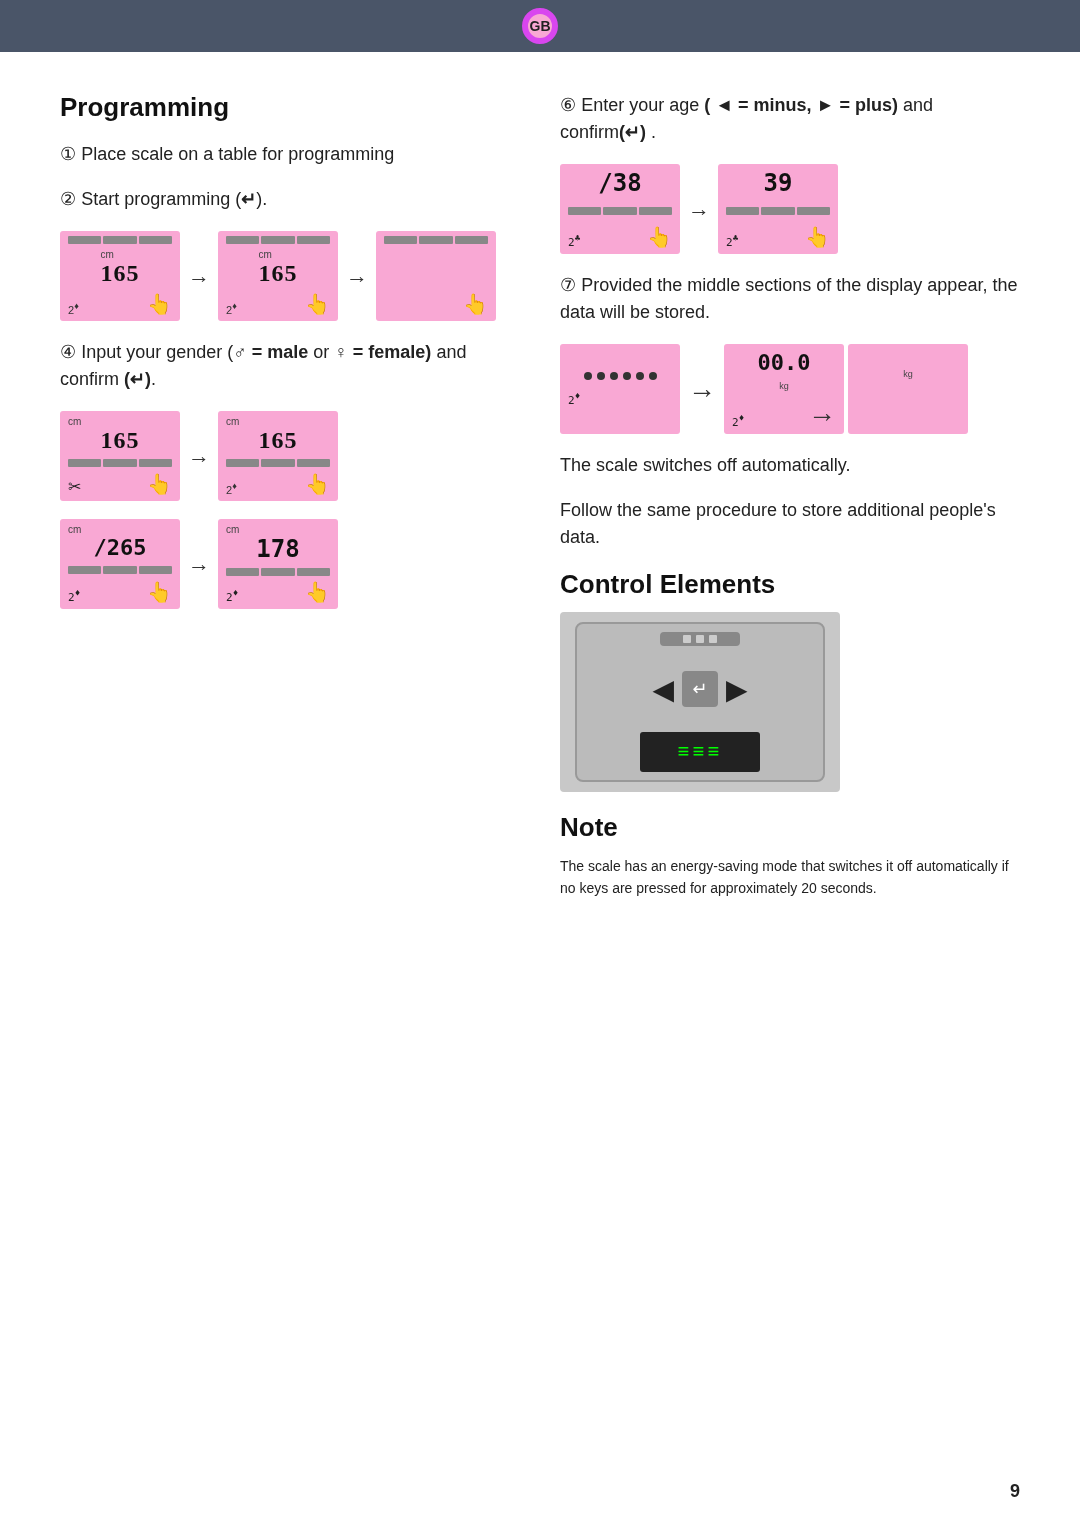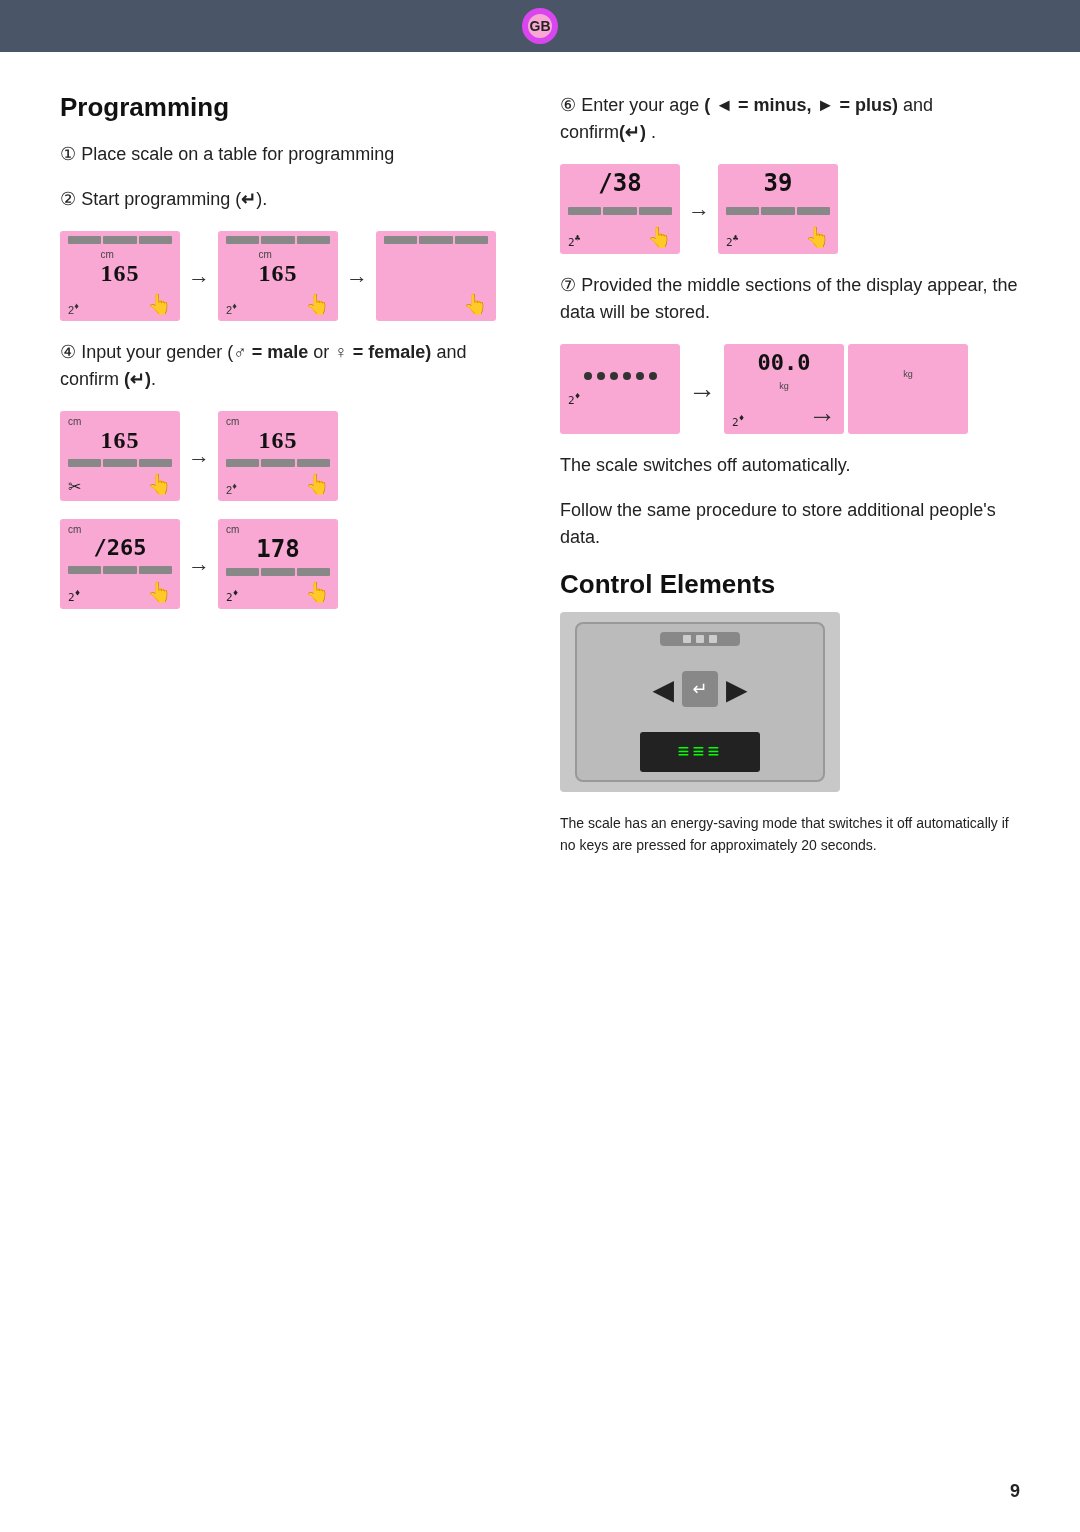--- a/index.html
+++ b/index.html
@@ -476,19 +476,20 @@
           <div class="arrow-right">▶</div>
         </div>
 
         <div class="scale-display-bottom">
           <div class="scale-display-text">≡≡≡</div>
         </div>
       </div>
     </div>
 
     <div class="note-section">
+      <h2 class="subsection-title">Note</h2>
       <p class="note-text">The scale has an energy-saving mode that switches it off automatically if no keys are pressed for approximately 20 seconds.</p>
     </div>
 
   </div>
 </div>
 
 <div class="page-number">9</div>
 
 </body></html>

